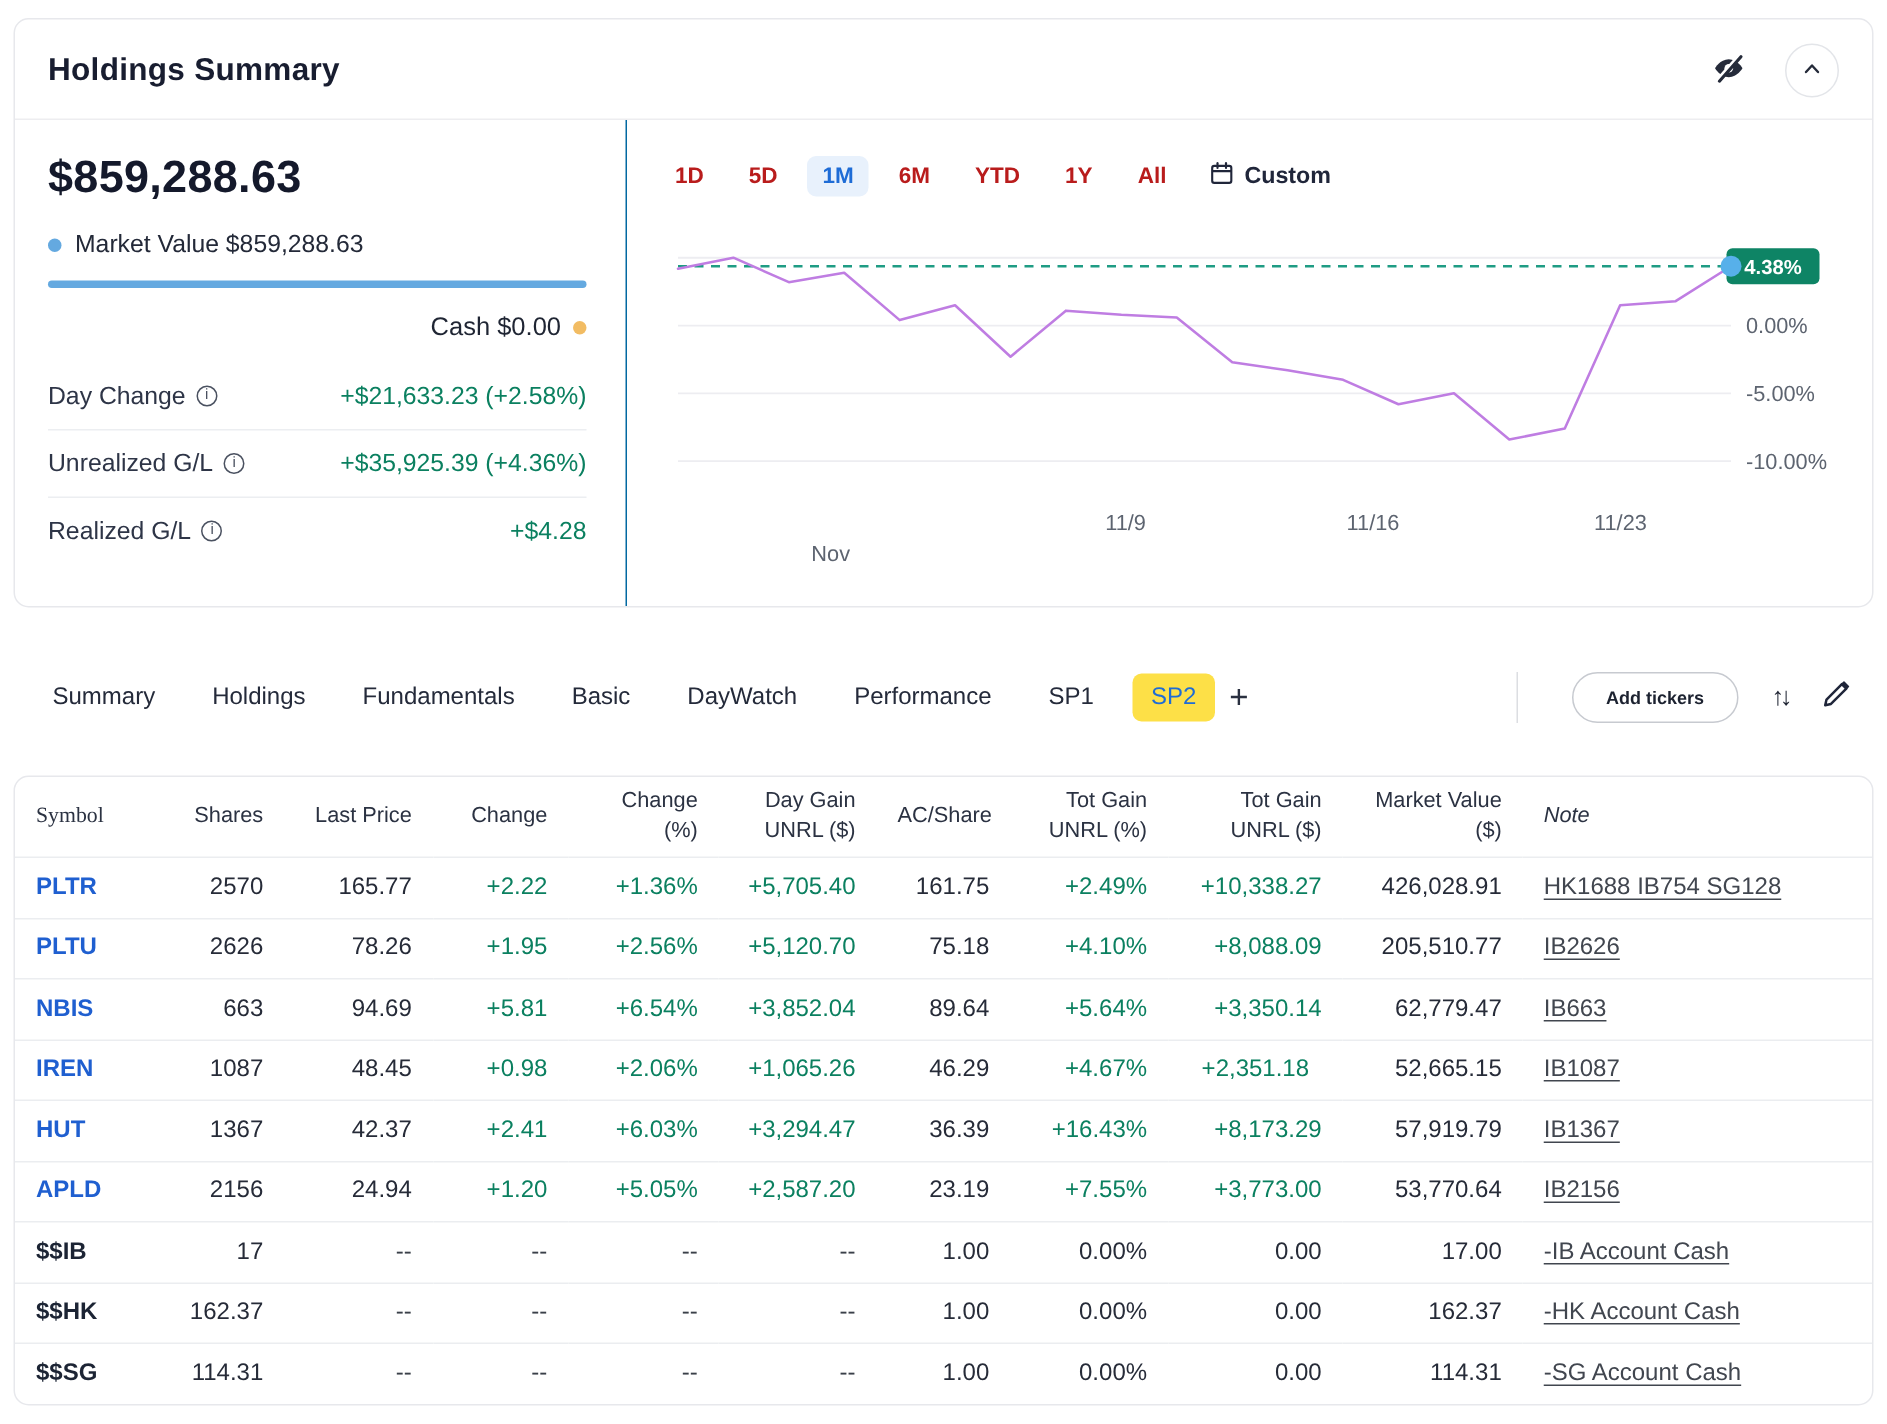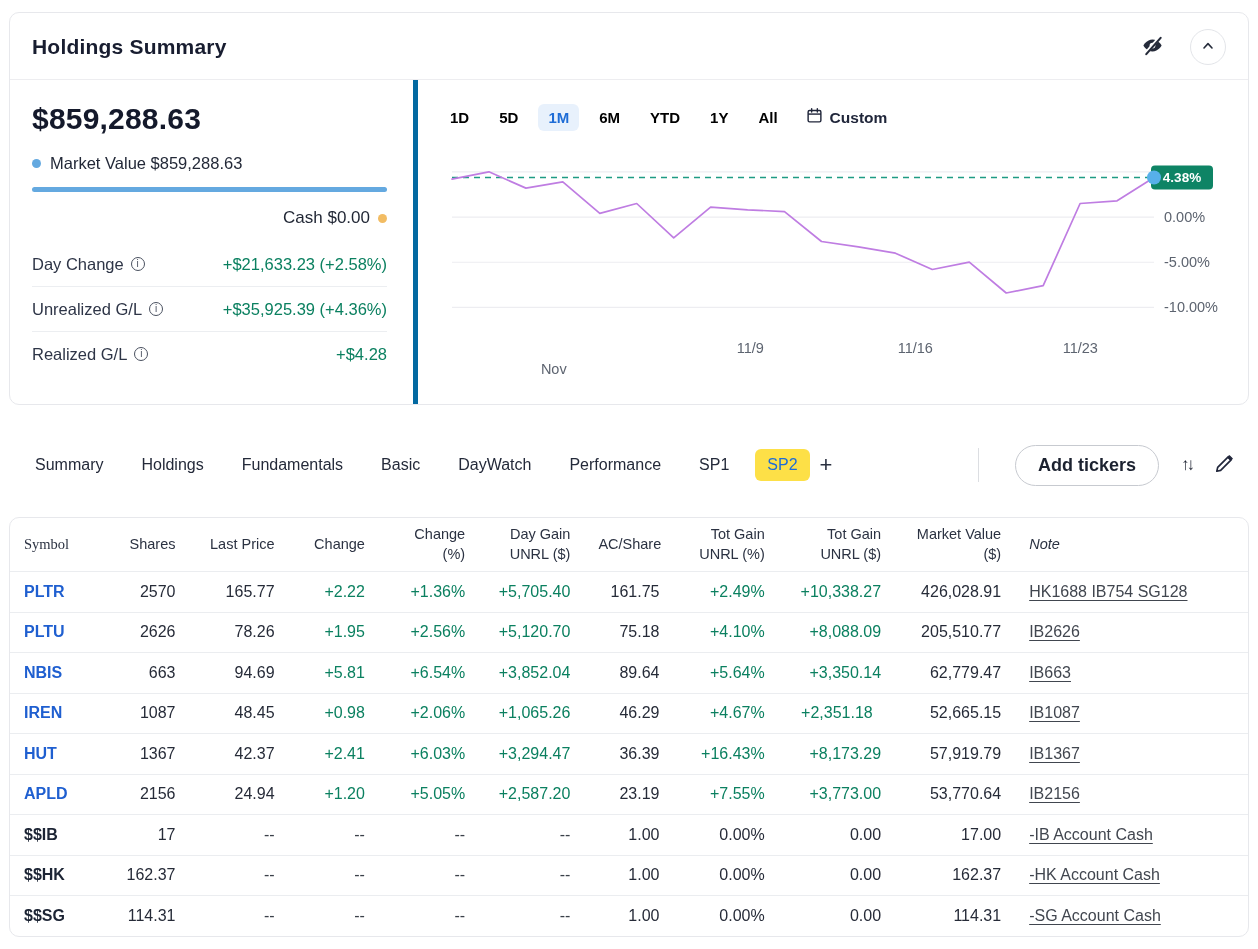--- a/index.html
+++ b/index.html
@@ -11,51 +11,51 @@
   
   #summary-card { margin-top:12px; }
   .card-head { display:flex; align-items:center; padding:16px 22px 14px 22px; border-bottom:1px solid #ededf0; }
   .card-title { font-size:21px; font-weight:700; color:#181d30; letter-spacing:.2px; }
   .head-actions { margin-left:auto; display:flex; align-items:center; gap:26px; }
   .icon-btn { background:none; border:none; cursor:pointer; display:flex; align-items:center; }
   .collapse-btn { width:36px; height:36px; border:1px solid #e3e5e9; border-radius:50%;
                   display:flex; align-items:center; justify-content:center; background:#fff; cursor:pointer; }
 
   .card-body { display:flex; }
-  .left-pane { width:416px; padding:22px 26px 28px 22px; border-right:5px solid #0369a1; }
+  .left-pane { width:416px; padding:22px 26px 28px 22px; border-right:1px solid #0369a1; }
   .total-value { font-size:30px; font-weight:800; color:#14192b; letter-spacing:.2px; }
   .legend-row { display:flex; align-items:center; gap:9px; margin-top:18px; font-size:16.5px; color:#232938; }
   .dot { width:9px; height:9px; border-radius:50%; display:inline-block; flex:0 0 auto; }
   .alloc-bar { height:5px; border-radius:3px; margin-top:14px; }
   .cash-row { display:flex; align-items:center; justify-content:flex-end; gap:8px; margin-top:16px; font-size:17px; color:#1f2533; }
   .stats { margin-top:14px; }
   .stat-row { display:flex; align-items:center; justify-content:space-between; padding:12.5px 0; font-size:16.5px; }
   .stat-row + .stat-row { border-top:1px solid #eceef1; }
   .stat-label { color:#2e3547; display:flex; align-items:center; }
   .i-ic { display:inline-flex; width:14px; height:14px; border:1.2px solid #4a5160; border-radius:50%;
           font-size:10px; line-height:1; align-items:center; justify-content:center; color:#4a5160; margin-left:7px; }
   .stat-value { font-weight:500; }
 
   .right-pane { flex:1; padding:24px 16px 0 18px; }
   .range-row { display:flex; align-items:center; gap:10px; padding-left:4px; }
-  .range-tab { font-size:15px; font-weight:700; color:#000000; padding:5px 10px; border-radius:6px; cursor:pointer; }
+  .range-tab { font-size:15px; font-weight:700; color:#b91c1c; padding:5px 10px; border-radius:6px; cursor:pointer; }
   .range-tab.sel { background:#e8f1fc; color:#1e6cd6; }
   .custom-btn { display:flex; align-items:center; gap:7px; font-size:15.5px; font-weight:700; color:#20263a; margin-left:8px; cursor:pointer; }
   #chart-wrap { margin-top:18px; }
 
   
   .tabs-row { display:flex; align-items:center; margin:34px 9px 0 9px; padding:0 14px; height:52px; }
   .wl-tabs { display:flex; align-items:center; gap:14px; }
   .wl-tab { font-size:16px; font-weight:400; color:#242a3a; padding:7px 12px; border-radius:6px; cursor:pointer; }
   .wl-tab.sel { background:#fde047; color:#1e6cd6; }
   .plus-tab { font-size:22px; font-weight:400; color:#2a3040; padding:0 10px; cursor:pointer; }
   .tabs-right { margin-left:auto; display:flex; align-items:center; gap:22px; }
   .v-div { width:1px; height:34px; background:#dcdee2; margin-right:14px; }
   .pill-btn { border:1px solid #c7cad0; border-radius:21px; background:#fff; padding:9px 22px;
-              font-size:18px; font-weight:700; color:#1c2230; cursor:pointer; font-family:inherit; }
+              font-size:12px; font-weight:700; color:#1c2230; cursor:pointer; font-family:inherit; }
   .sort-ic { font-size:17px; font-weight:600; color:#1f2433; letter-spacing:-3px; cursor:pointer; }
 
   
   #table-card { margin-top:26px; overflow:hidden; }
   table { width:100%; border-collapse:collapse; table-layout:fixed; }
   th { font-size:14.5px; font-weight:400; color:#2b3242; padding:7px 14px; height:50px;
        white-space:pre-line; vertical-align:middle; line-height:1.35; }
   td { font-size:16px; padding:0 14px; height:40.5px; border-top:1px solid #ebedf0; color:#262b38; }
   th.al, td.al { text-align:left; }
   th.ar, td.ar { text-align:right; }

